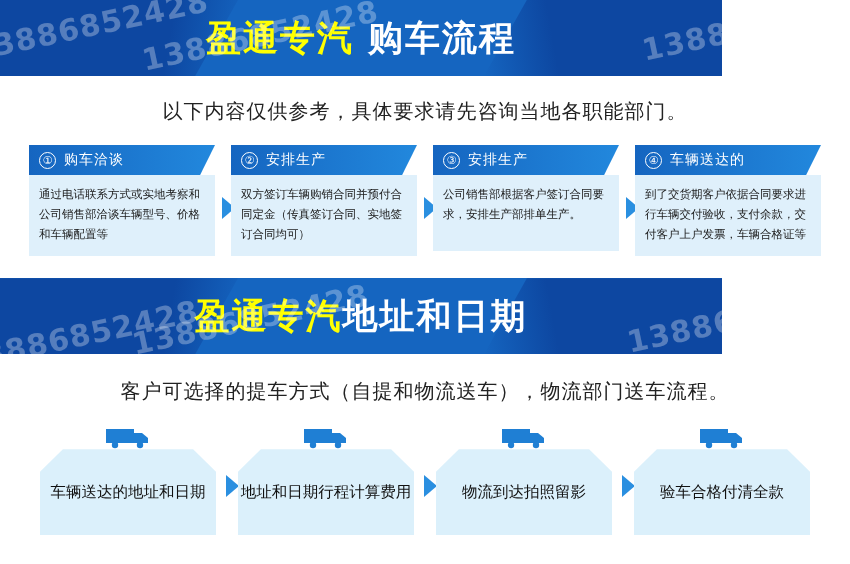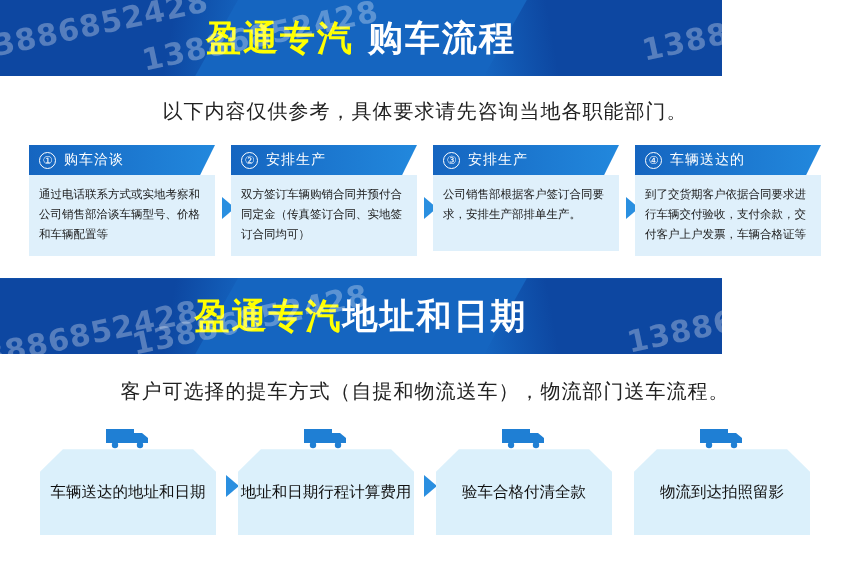--- a/index.html
+++ b/index.html
@@ -258,40 +258,40 @@
     <div class="logi-item">
       <div class="logi-truck">
         <svg class="truck-svg" width="46" height="22" viewBox="0 0 46 22">
           <rect x="1" y="2" width="28" height="14" fill="#1f7fd4"></rect>
           <path d="M29 6 h8 l6 5 v5 h-14 z" fill="#1f7fd4"></path>
           <circle cx="10" cy="18" r="3.2" fill="#1f7fd4"></circle>
           <circle cx="35" cy="18" r="3.2" fill="#1f7fd4"></circle>
         </svg>
       </div>
       <div class="logi-box">
-        <div>验车合格</div>
-        <div>付清全款</div>
-      </div>
-
+        <div>物流到达</div>
+        <div>拍照留影</div>
+      </div>
+      <div class="logi-arrow"></div>
     </div>
 
     <div class="logi-item">
       <div class="logi-truck">
         <svg class="truck-svg" width="46" height="22" viewBox="0 0 46 22">
           <rect x="1" y="2" width="28" height="14" fill="#1f7fd4"></rect>
           <path d="M29 6 h8 l6 5 v5 h-14 z" fill="#1f7fd4"></path>
           <circle cx="10" cy="18" r="3.2" fill="#1f7fd4"></circle>
           <circle cx="35" cy="18" r="3.2" fill="#1f7fd4"></circle>
         </svg>
       </div>
       <div class="logi-box">
-        <div>物流到达</div>
-        <div>拍照留影</div>
-      </div>
-      <div class="logi-arrow"></div>
+        <div>验车合格</div>
+        <div>付清全款</div>
+      </div>
+
     </div>
 
   </div>
 
   <div class="watermark">
     <div class="wm-text" style="left:-30px; top:8px;">13886852428</div>
     <div class="wm-text" style="left:140px; top:18px;">13886852428</div>
     <div class="wm-text" style="left:640px; top:8px;">13886852428</div>
     <div class="wm-text" style="left:-40px; top:318px;">13886852428</div>
     <div class="wm-text" style="left:130px; top:302px;">13886852428</div>

